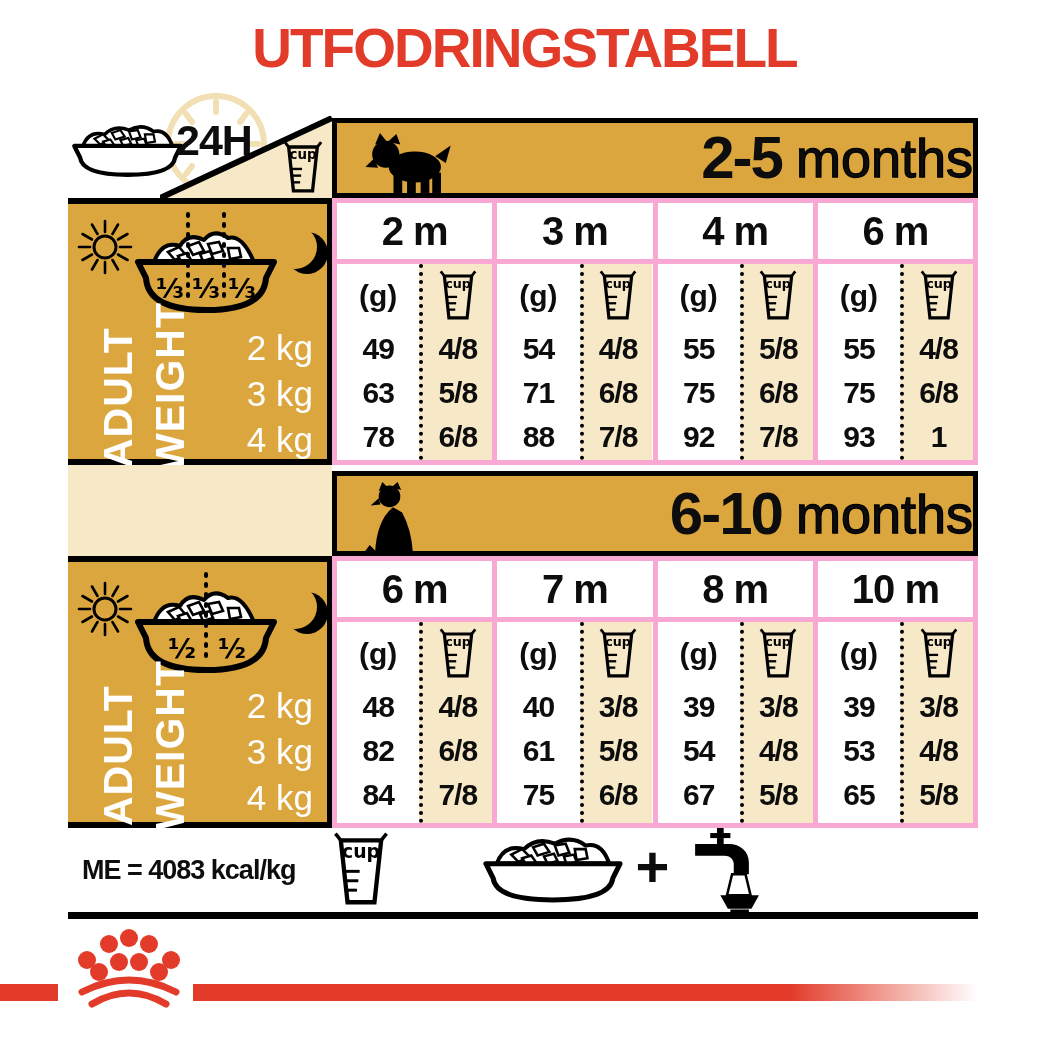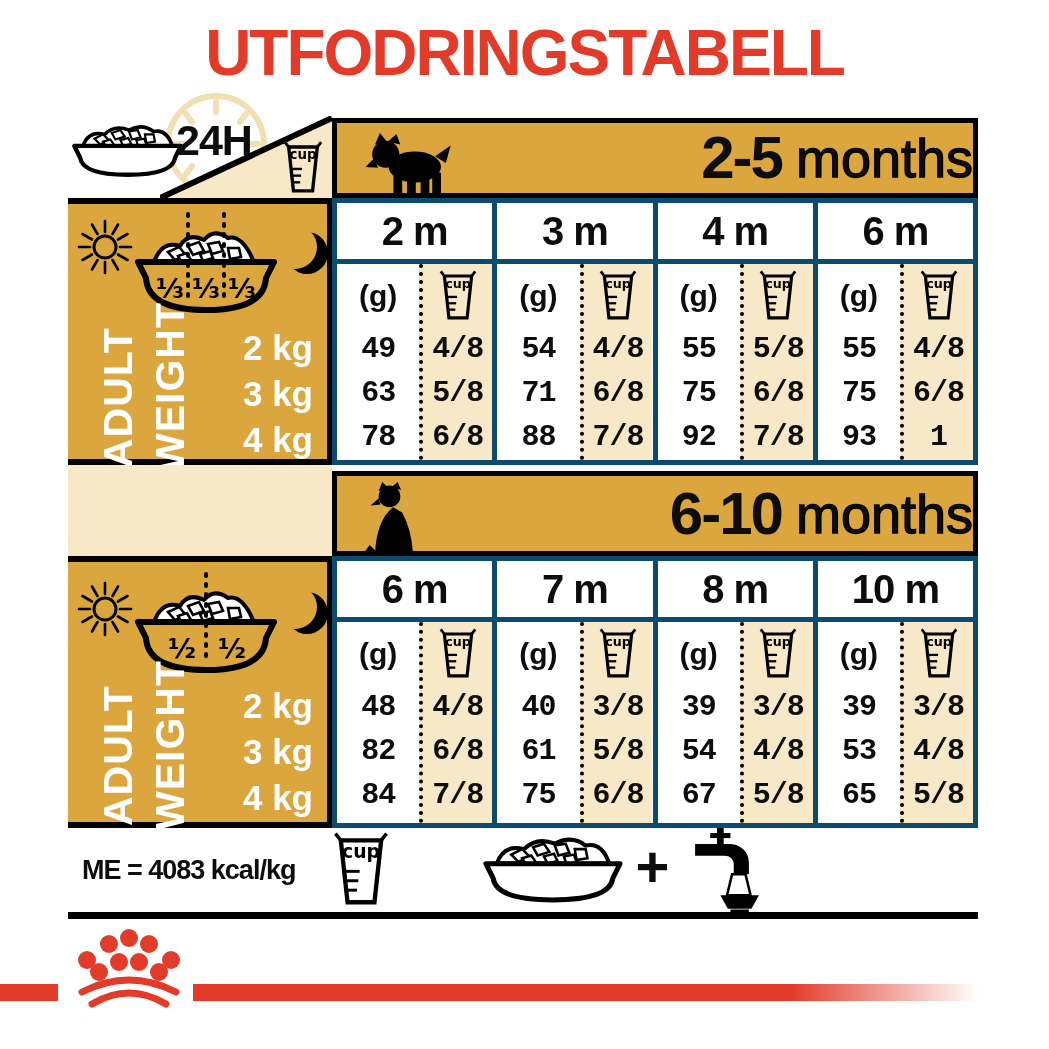--- a/index.html
+++ b/index.html
@@ -6,57 +6,57 @@
     --gold:#DCA63E;
     --cream:#F7E9C8;
     --red:#E23B2A;
     --ink:#0d0d0d;
   }
   html,body{margin:0;padding:0;background:#fff;}
   .page{position:relative;width:1049px;height:1049px;background:#fff;overflow:hidden;
         font-family:"Liberation Sans",sans-serif;color:var(--ink);}
   .abs{position:absolute;}
 
-  .title{left:0;top:16px;width:1049px;text-align:center;font-size:64px;font-weight:bold;
+  .title{left:0;top:16px;width:1049px;text-align:center;font-size:55px;font-weight:bold;
          letter-spacing:-2px;color:var(--red);}
 
   .h24{left:176px;top:116px;font-size:43px;font-weight:bold;letter-spacing:-1px;}
 
   .goldbar{background:var(--gold);border:5px solid #000;box-sizing:border-box;
            display:flex;align-items:center;justify-content:flex-end;}
   .bar1{left:332px;top:118px;width:646px;height:80px;}
   .bar2{left:332px;top:471px;width:646px;height:85px;}
   .period-bold{font-size:60px;font-weight:bold;letter-spacing:-2px;line-height:1;}
   .period-rest{font-size:54px;font-weight:normal;-webkit-text-stroke:1.3px #000;
                margin-left:14px;line-height:1;}
 
   .panel{left:68px;width:264px;background:var(--gold);box-sizing:border-box;
          border-top:6px solid #000;border-bottom:6px solid #000;border-right:5px solid #000;}
   .panel1{top:198px;height:267px;}
   .panel2{top:556px;height:272px;}
   .vtext{position:absolute;writing-mode:vertical-rl;transform:rotate(180deg);
          color:#fff;font-weight:bold;font-size:41px;letter-spacing:1px;line-height:1.0;}
   .kgrow{position:absolute;right:14px;width:140px;height:44px;line-height:44px;
-         text-align:right;color:#fff;font-size:35px;font-weight:bold;}
-
-  .cols{left:332px;width:646px;background:#0c4a6e;display:grid;
+         text-align:right;color:#fff;font-size:35px;font-weight:normal;}
+
+  .cols{left:332px;width:646px;background:#f9a8d4;display:grid;
         grid-template-columns:repeat(4,1fr);gap:5px;padding:5px;box-sizing:border-box;}
   .cols1{top:198px;height:267px;}
   .cols2{top:556px;height:272px;text-align:center;}
   .mcol{display:grid;grid-template-rows:56px 1fr;gap:5px;min-width:0;}
   .mhead{background:#fff;display:flex;align-items:center;justify-content:center;
          font-size:40px;font-weight:bold;letter-spacing:-1px;}
   .mbody{background:#fff;display:flex;min-height:0;}
   .half-g{width:53%;display:flex;flex-direction:column;align-items:center;}
   .half-c{width:47%;background:var(--cream);border-left:4px dotted #000;
           display:flex;flex-direction:column;align-items:center;box-sizing:border-box;}
   .unitzone{height:63px;display:flex;align-items:center;justify-content:center;
             font-size:30px;font-weight:bold;}
   .valrow{height:44px;display:flex;align-items:center;justify-content:center;
-          font-size:30px;font-weight:bold;letter-spacing:-1px;font-family:Liberation Mono, monospace;}
+          font-size:30px;font-weight:bold;letter-spacing:-1px;}
 
   .creamcell{left:68px;top:465px;width:264px;height:91px;background:var(--cream);}
   .ramp{left:160px;top:116px;width:172px;height:82px;}
   .rampcup{left:282px;top:140px;width:42px;height:56px;}
 
   .legend{left:68px;top:828px;width:910px;height:84px;background:#fff;
           display:flex;align-items:center;}
   .legtext{font-size:27px;font-weight:bold;letter-spacing:-1px;white-space:nowrap;}
   .plus{font-size:58px;font-weight:bold;margin:0 6px 8px 6px;}
   .botrule{left:68px;top:912px;width:910px;height:7px;background:#000;}

